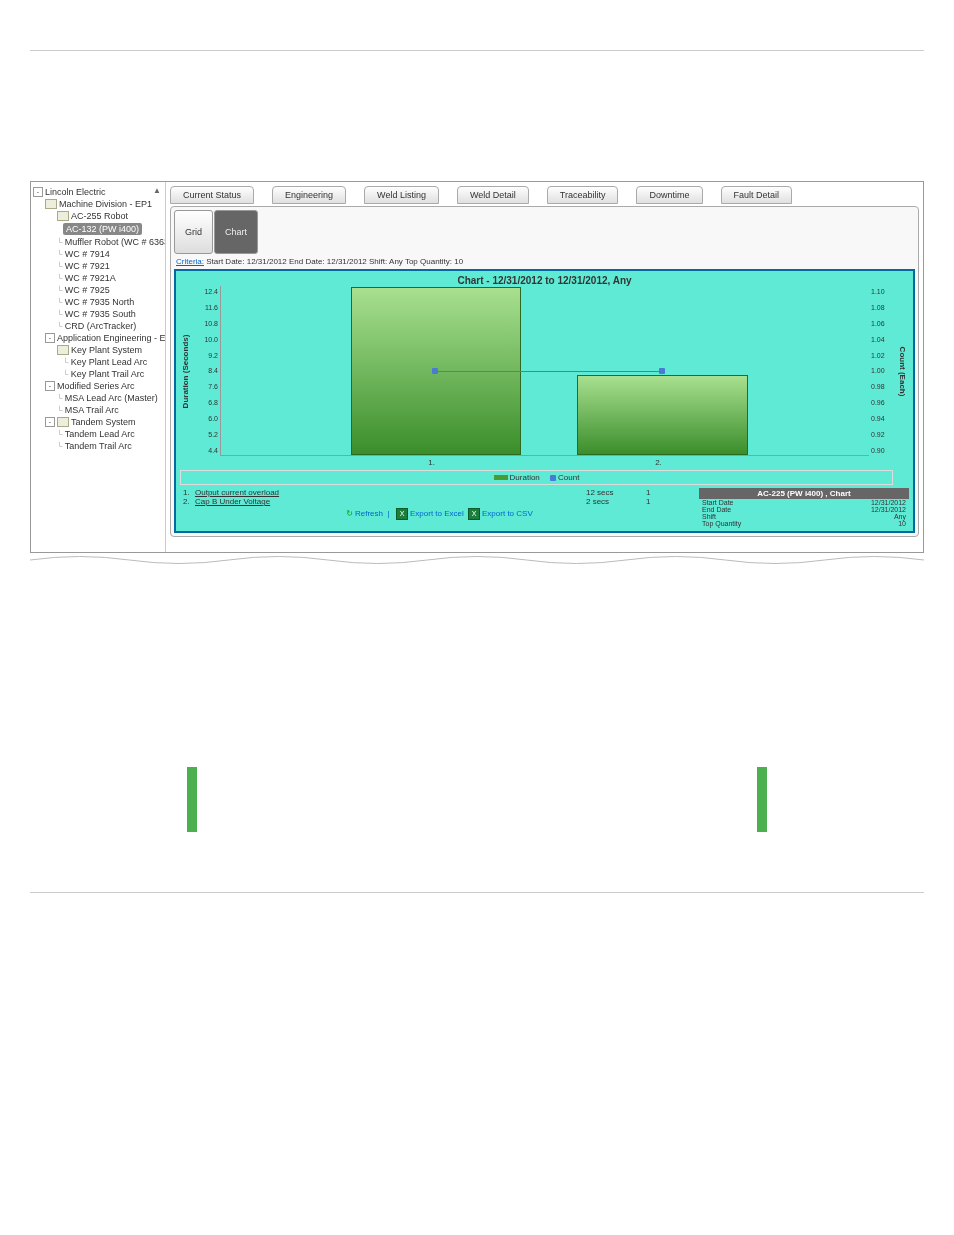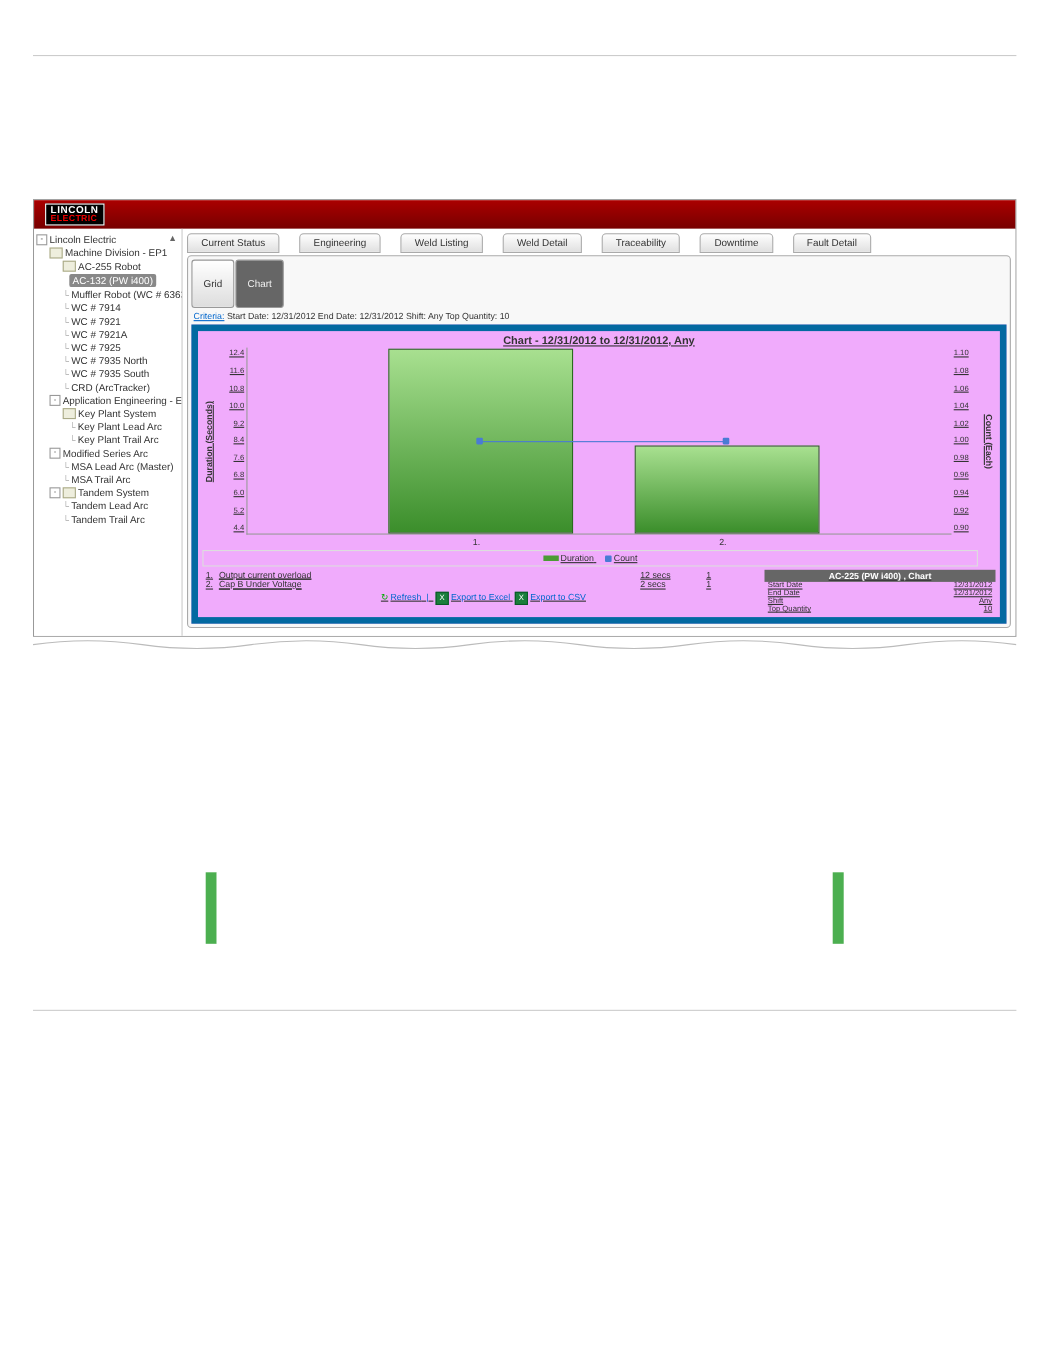--- a/index.html
+++ b/index.html
@@ -23,21 +23,21 @@
   .branch-line { color:#aaa; font-size:8px; margin-right:2px;}
   .main { flex:1; padding:4px; position:relative; }
   .tabs-main { display:flex; gap:18px; }
   .tab-main { background:linear-gradient(#fefefe,#e0e0e0); border:1px solid #aaa; border-radius:4px 4px 0 0; padding:3px 12px; font-size:9px; color:#333; cursor:pointer;}
   .sub-area { border:1px solid #aaa; border-radius:4px; margin-top:2px; padding:3px; background:#f8f8f8;}
   .sub-tabs { display:flex; gap:1px; margin-bottom:3px;}
   .sub-tab { background:linear-gradient(#fff,#ddd); border:1px solid #999; border-radius:3px; padding:16px 10px; font-size:9px; cursor:pointer;}
   .sub-tab.active { background:#666; color:#eee; }
   .criteria { font-size:8px; margin:3px 0 3px 2px; }
   .criteria .link { color:#06c; text-decoration:underline; cursor:pointer; }
-  .chart-panel { border:6px solid #0369a1; background:#f0abfc; padding:4px;text-decoration:underline; }
+  .chart-panel { border:2px solid #0369a1; background:#5eead4; padding:4px; }
   .chart-title { text-align:center; font-weight:bold; font-size:10px; }
   .chart-area { display:flex; height:170px; }
   .ylabel { width:12px; display:flex; align-items:center; justify-content:center; }
   .ylabel span { transform:rotate(-90deg); font-size:8px; white-space:nowrap; font-weight:bold;}
   .ylabel-right { width:12px; display:flex; align-items:center; justify-content:center;}
   .ylabel-right span { transform:rotate(90deg); font-size:8px; white-space:nowrap; font-weight:bold;}
   .yticks { width:26px; font-size:7px; display:flex; flex-direction:column; justify-content:space-between; text-align:right; padding:2px 2px 2px 0;}
   .yticks-right { width:26px; font-size:7px; display:flex; flex-direction:column; justify-content:space-between; text-align:left; padding:2px 0 2px 2px;}
   .plot { flex:1; position:relative; border-left:1px solid #999; border-bottom:1px solid #999;}
   .bar { position:absolute; bottom:0; width:26%; background:linear-gradient(#a8e090,#3b8e2b); border:1px solid #2a6b1f;}
@@ -69,26 +69,20 @@
   .big-placeholder .mid { flex:1; background:#fff; }
   .hr-bot { border-top:1px solid #ccc; margin:0 30px 50px; }
 </style>
 </head>
 <body>
 
 <div class="page">
   <div class="hr-top"></div>
 
   <div class="app-window">
-    <div class="title-bar">
-      <div class="logo">
-        <div class="top">LINCOLN</div>
-        <div class="bot">ELECTRIC</div>
-      </div>
-    </div>
     <div class="app-body">
 
       <div class="sidebar">
         <span class="scroll-up">▲</span>
         <div class="tree-item">
             <span class="tree-toggle">-</span>
             <span>Lincoln Electric</span>
           </div>
         <div class="tree-item tree-indent1">
             <span class="folder-icon"></span>

